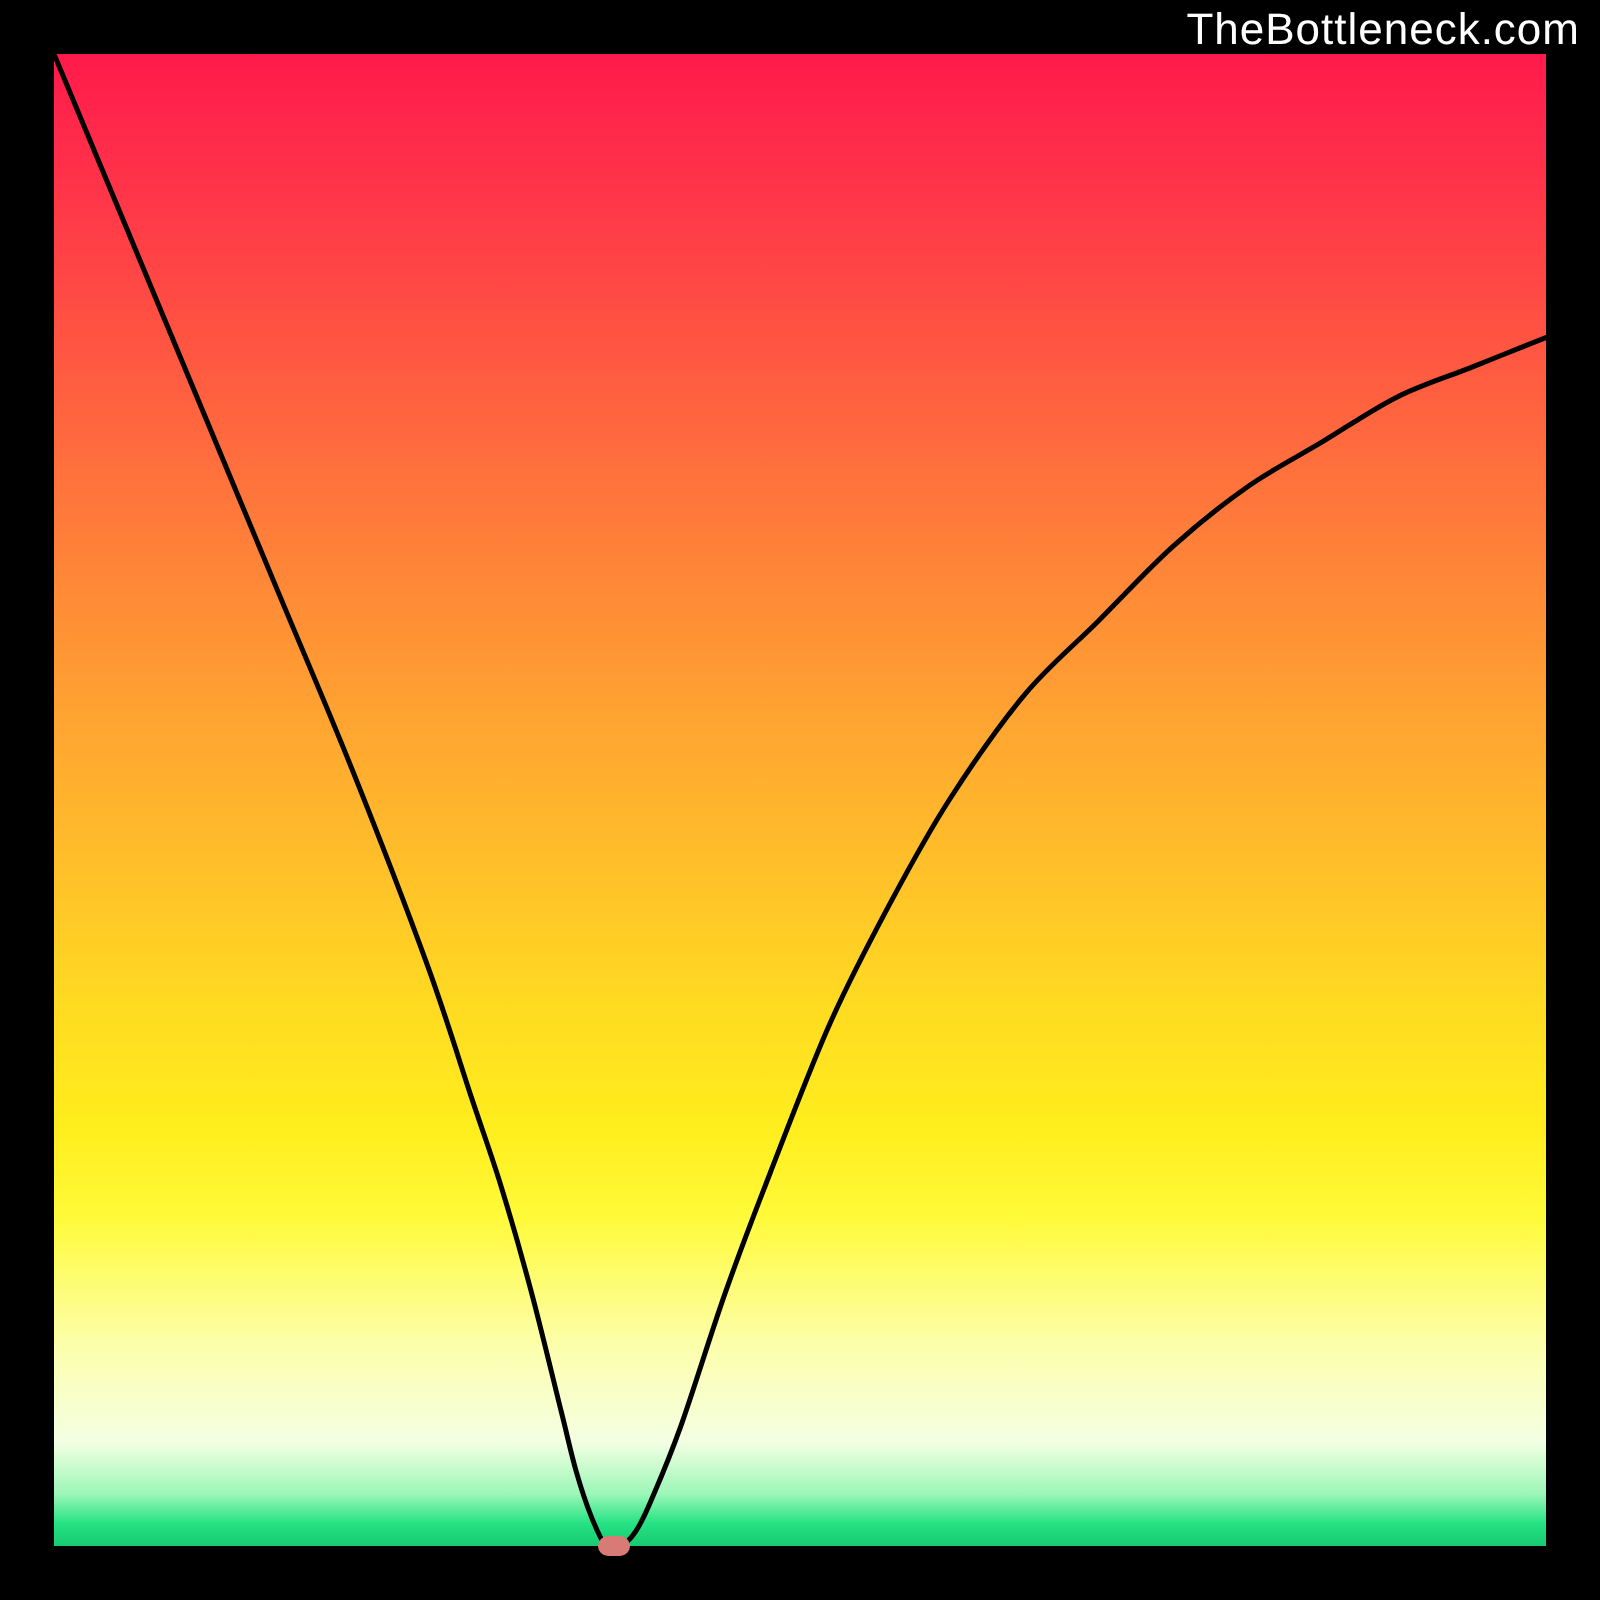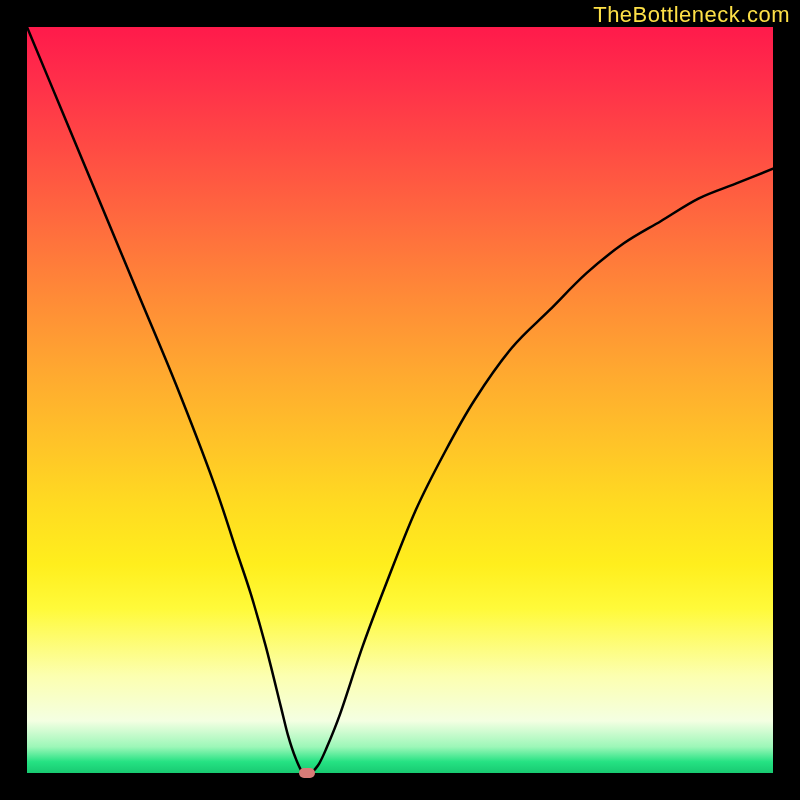--- a/index.html
+++ b/index.html
@@ -14,21 +14,21 @@
   .outer {
     width: 800px;
     height: 800px;
     background: #000;
     position: relative;
   }
   .watermark {
     position: absolute;
     top: 2px;
     right: 10px;
-    color: #fde047;
+    color: #ffffff;
     font-size: 22px;
     letter-spacing: 0.5px;
     z-index: 10;
     user-select: none;
   }
   .plot {
     position: absolute;
     left: 27px;
     top: 27px;
     width: 746px;

